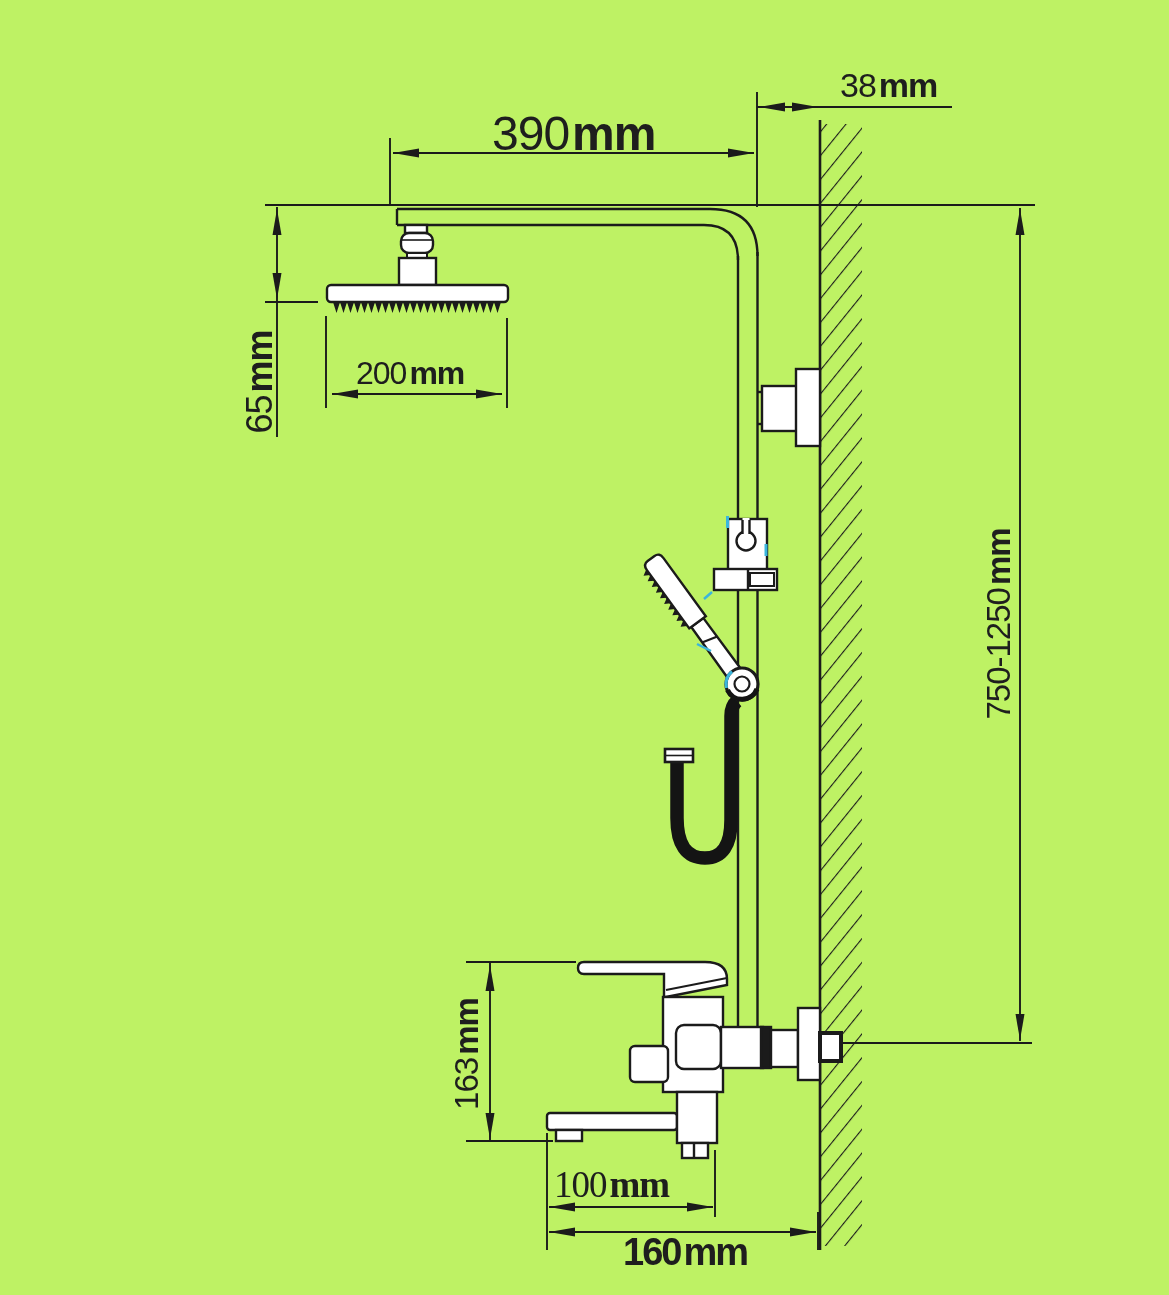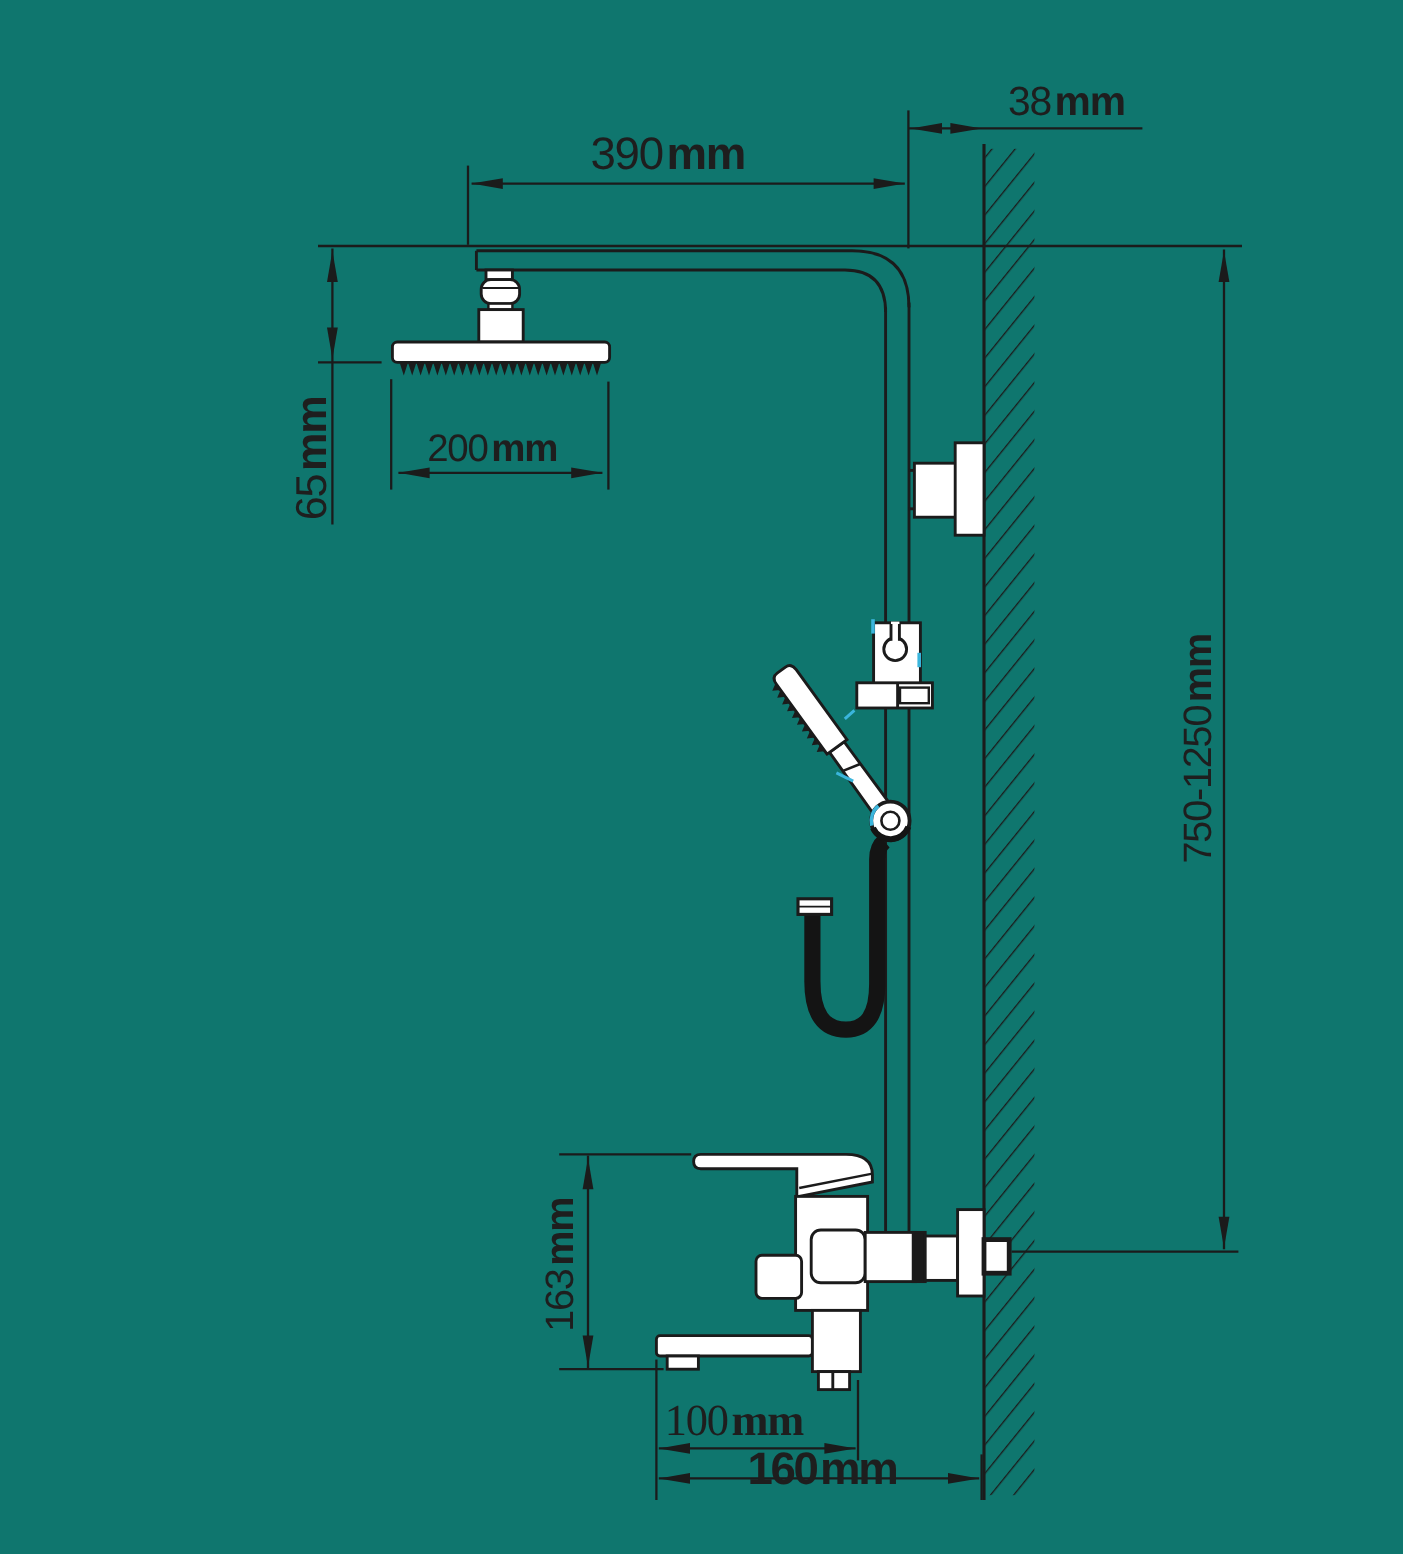--- a/index.html
+++ b/index.html
@@ -1,16 +1,16 @@
 <!DOCTYPE html>
 <html><head>
 <meta charset="utf-8">
 <style>
   html,body{margin:0;padding:0;background:#fff;}
-  #canvas{position:relative;width:1169px;height:1295px;background:#0f766e;overflow:hidden;
+  #canvas{position:relative;width:1169px;height:1295px;background:#bef264;overflow:hidden;
           font-family:"Liberation Sans","DejaVu Sans",sans-serif;}
   #drawing{position:absolute;left:0;top:0;}
   .dim{position:absolute;color:#1e1e1e;letter-spacing:-1px;white-space:nowrap;line-height:1;}
   .dim .u{font-weight:bold;margin-left:3px;}
   .rot{transform:translate(-50%,-50%) rotate(-90deg);}
   .allbold{font-weight:bold;}
 </style>
 </head>
 <body>
 
@@ -158,21 +158,21 @@
     <line x1="766" y1="544" x2="766" y2="556" stroke-width="3"></line>
     <line x1="712" y1="592" x2="704" y2="599" stroke-width="2.5"></line>
     <line x1="697" y1="644" x2="711" y2="651" stroke-width="2.5"></line>
   </g>
 </svg>
 
 <div class="dim" style="left:840px;top:68px;font-size:34px;">
   <span>38</span><span class="u">mm</span>
 </div>
 
-<div class="dim" style="left:492px;top:110px;font-size:38px;">
+<div class="dim" style="left:492px;top:110px;font-size:48px;">
   <span>390</span><span class="u">mm</span>
 </div>
 
 <div class="dim rot" style="left:260px;top:382px;font-size:36px;">
   <span>65</span><span class="u">mm</span>
 </div>
 
 <div class="dim" style="left:356px;top:357px;font-size:32px;">
   <span>200</span><span class="u">mm</span>
 </div>
@@ -182,17 +182,17 @@
 </div>
 
 <div class="dim rot" style="left:466px;top:1054px;font-size:33px;">
   <span>163</span><span class="u">mm</span>
 </div>
 
 <div class="dim" style="left:554px;top:1166px;font-size:37px;font-family:Liberation Serif, serif;">
   <span>100</span><span class="u">mm</span>
 </div>
 
-<div class="dim allbold" style="left:623px;top:1206px;font-size:38px;letter-spacing:-2px;">
+<div class="dim allbold" style="left:623px;top:1233px;font-size:38px;letter-spacing:-2px;">
   <span>160</span><span class="u">mm</span>
 </div>
 
 </div>
 
 </body></html>

